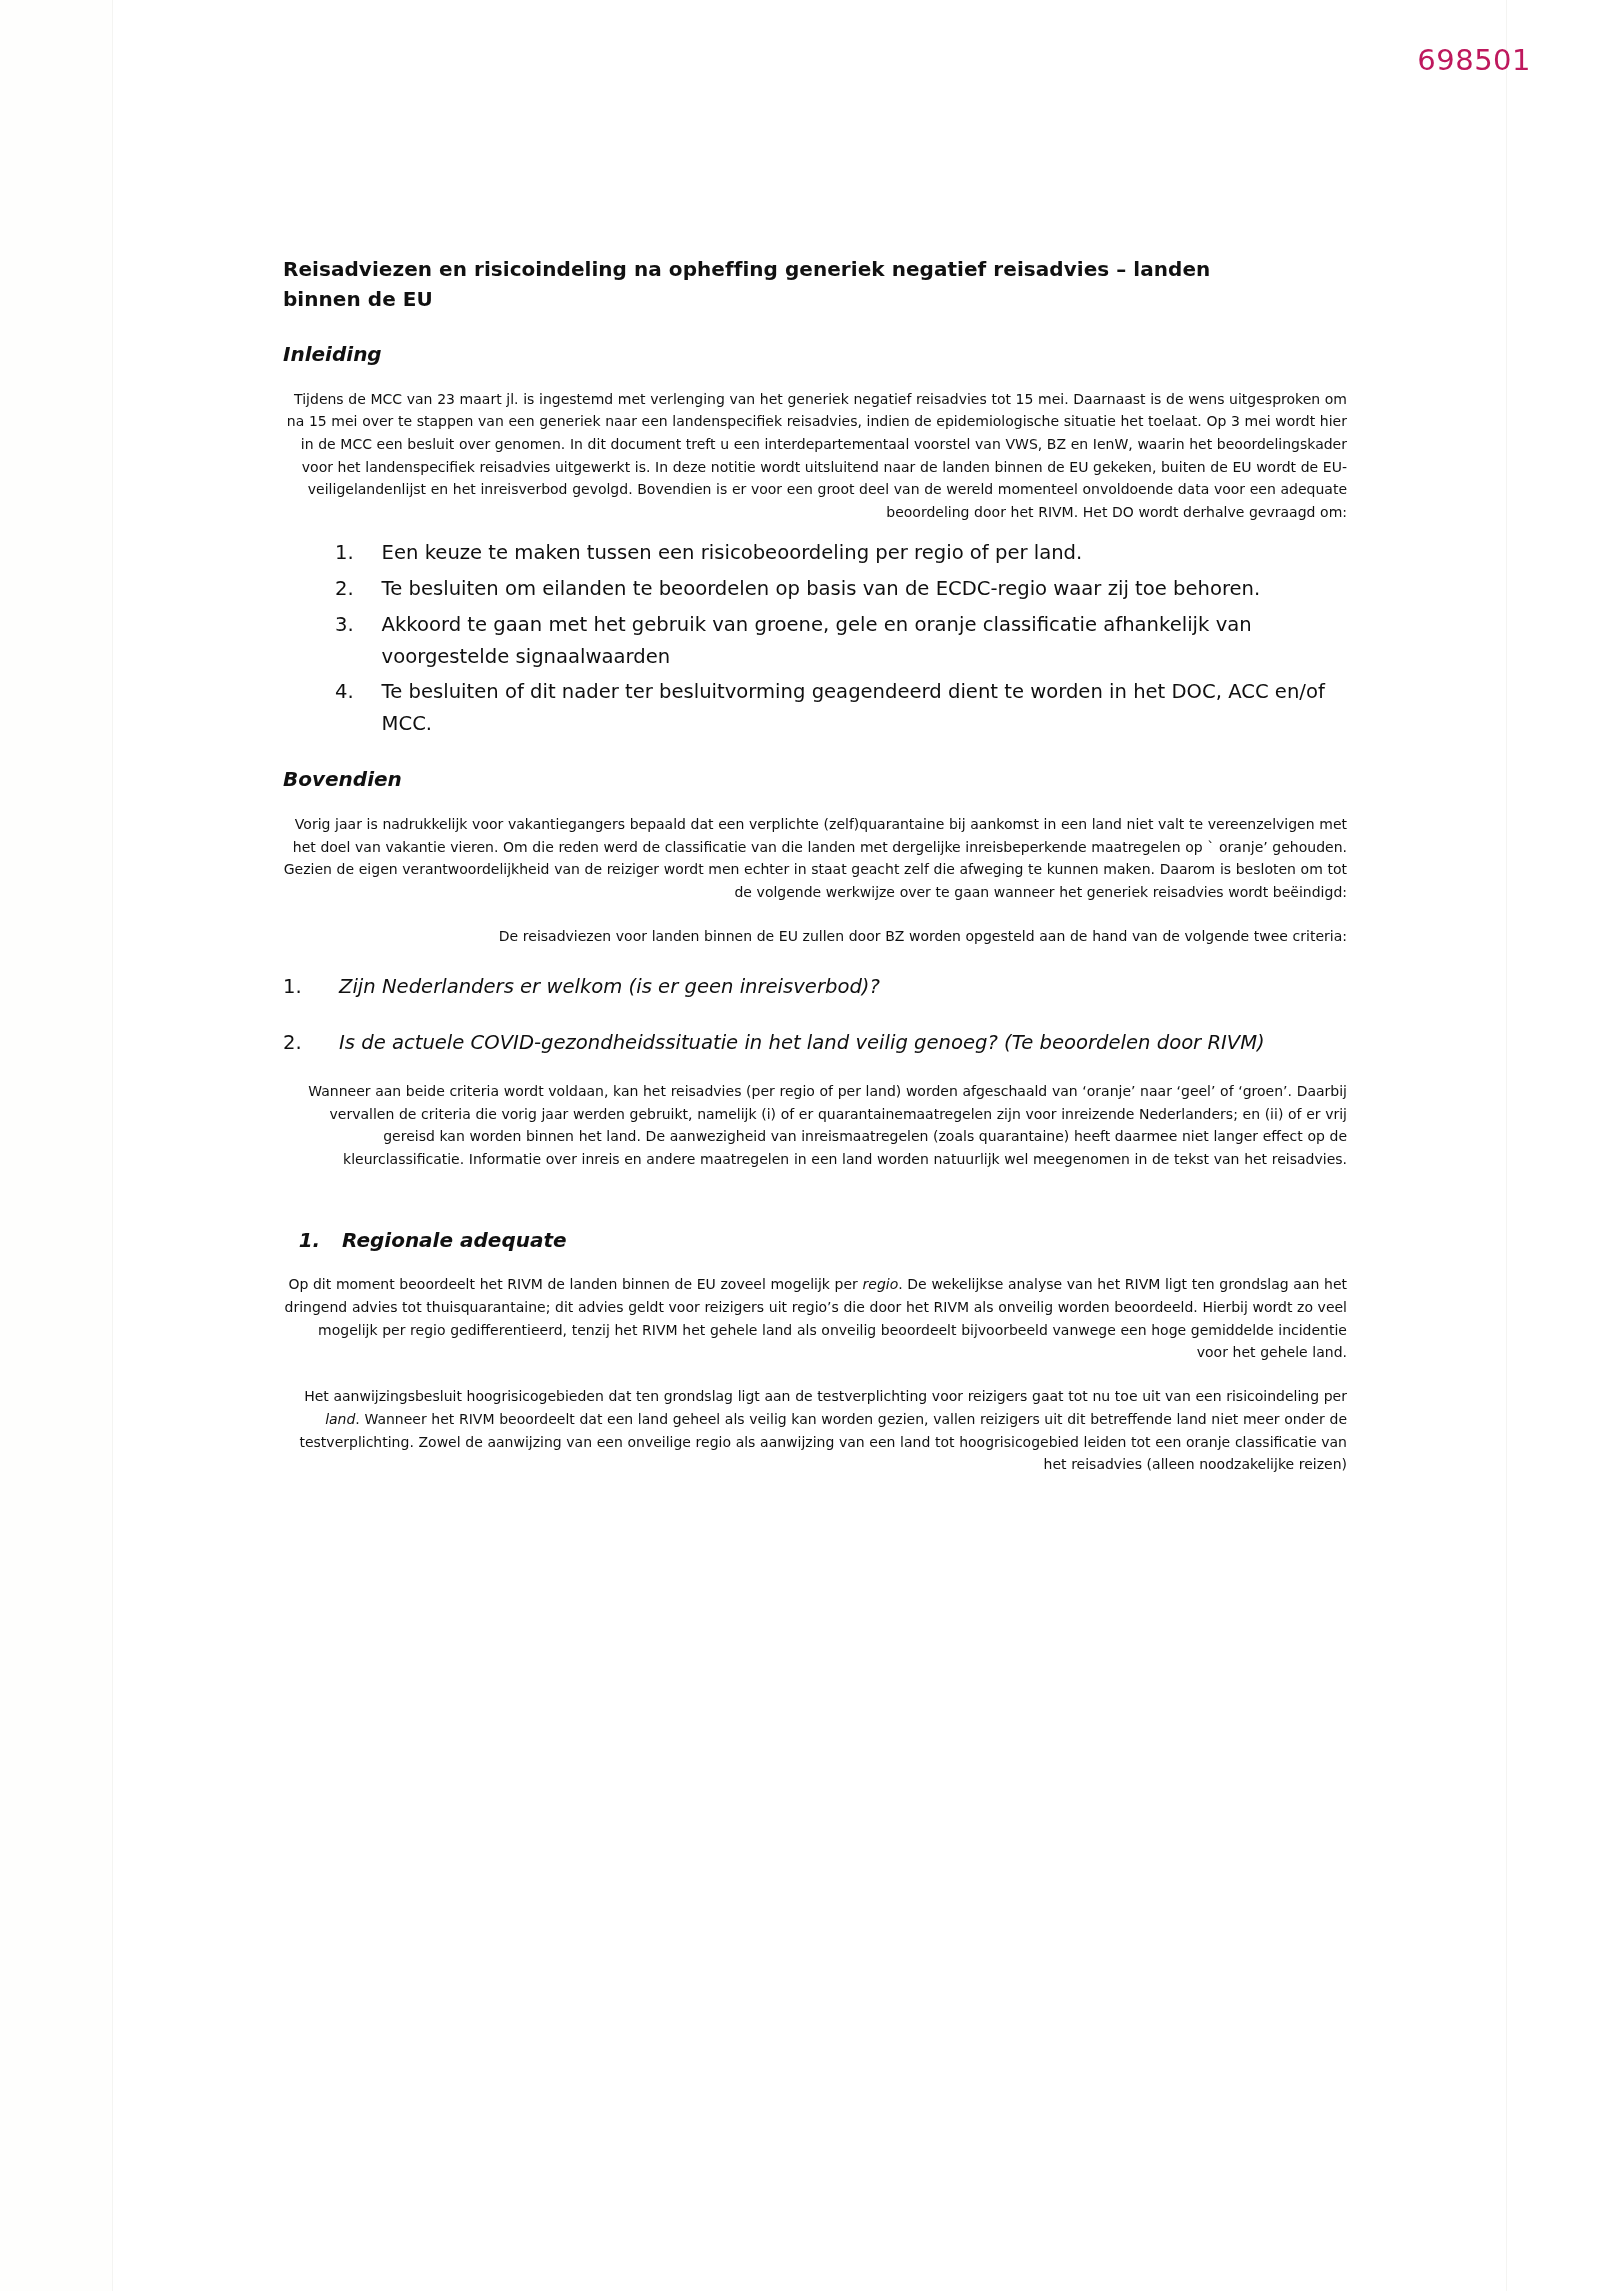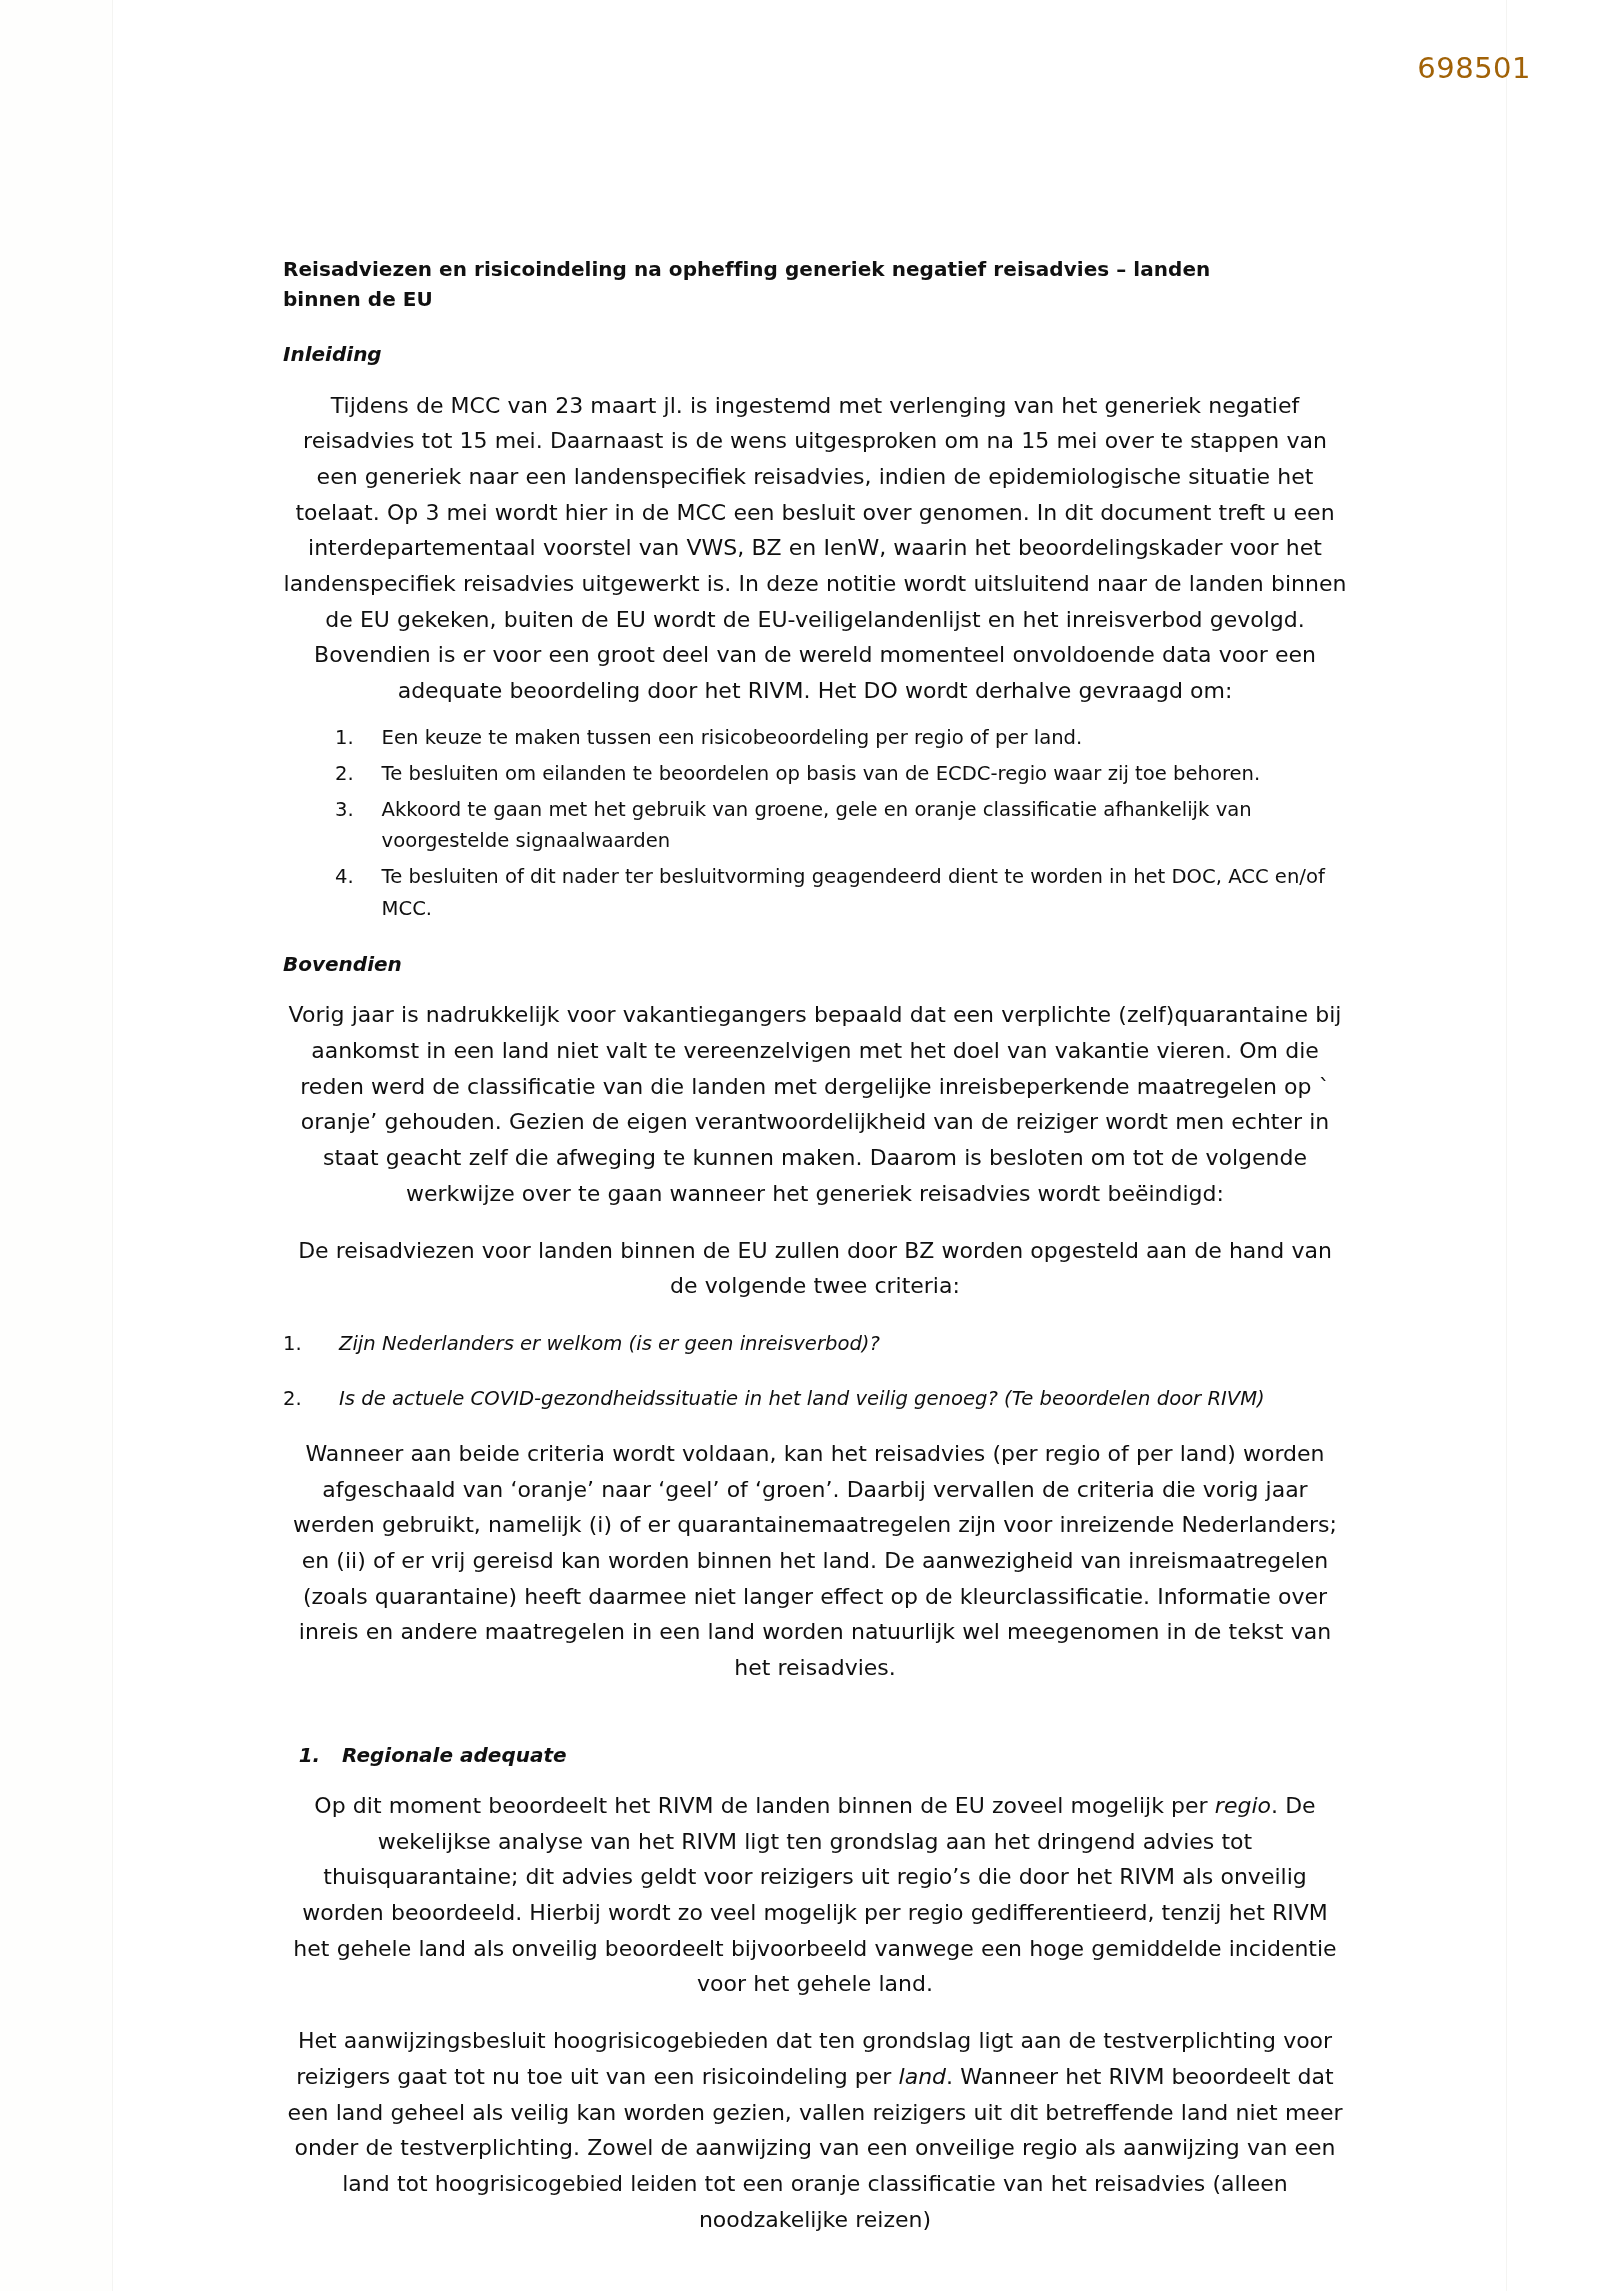--- a/index.html
+++ b/index.html
@@ -44,25 +44,25 @@
   }
   .scan-tint {
     position: absolute;
     left: 0; top: 0;
     width: 112px; height: 2292px;
     background: #fefefd;
   }
 
   .doc-header {
     position: absolute;
-    top: 51px;
+    top: 43px;
     right: 90px;
     font-size: 29px;
     letter-spacing: 0.5px;
-    color: #a16207;
+    color: #be185d;
     font-family: "DejaVu Sans", "Liberation Sans", sans-serif;
   }
 
   .content {
     position: absolute;
     left: 283px;
     top: 254px;
     width: 1064px;
   }
 
@@ -78,25 +78,25 @@
 
   .sec-head {
     font-size: 20px;
     font-weight: bold;
     font-style: italic;
     margin: 27.4px 0 0 0;
     color: #111;
   }
 
   p.body {
-    font-size: 22px;
+    font-size: 14px;
     line-height: 1.62;
     margin: 21.6px 0 0 0;
     color: #101010;
-    text-align: center;
+    text-align: right;
     word-spacing: 0.2px;
   }
 
   ol.main-list {
     margin: 13.7px 0 0 0;
     padding: 0 0 0 73px;
     font-size: 19.6px;
     line-height: 1.62;
     color: #101010;
   }

